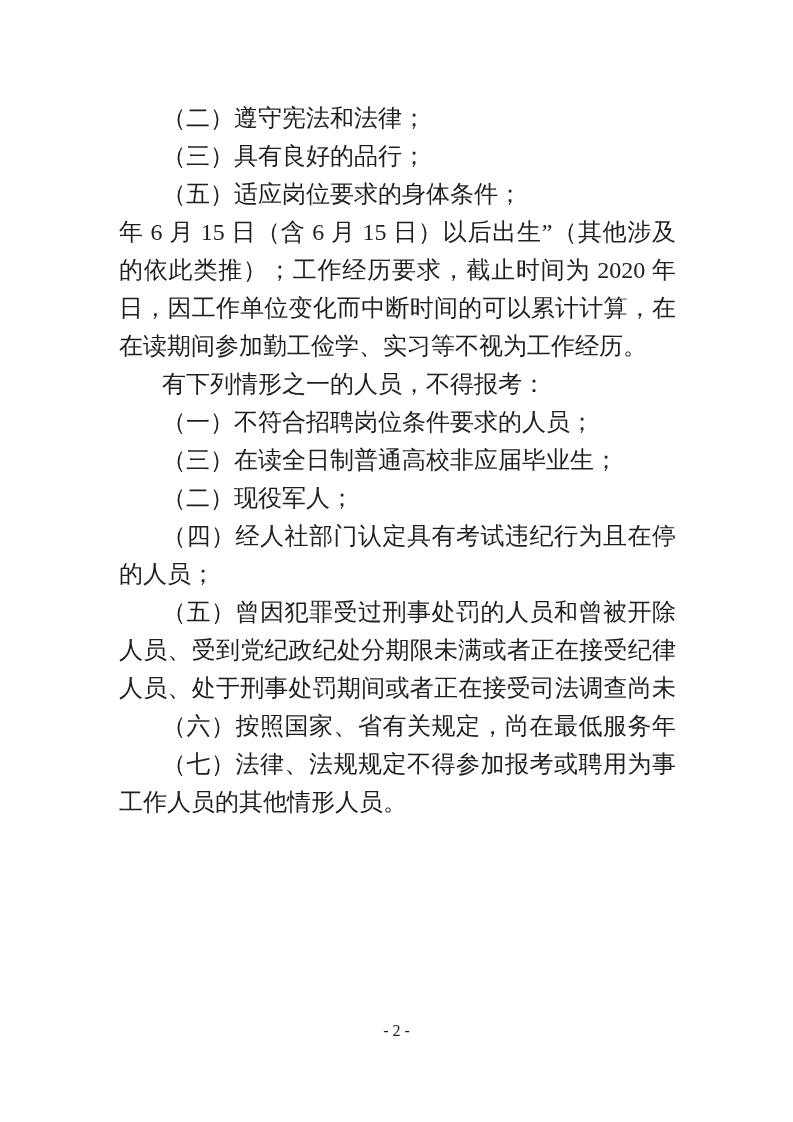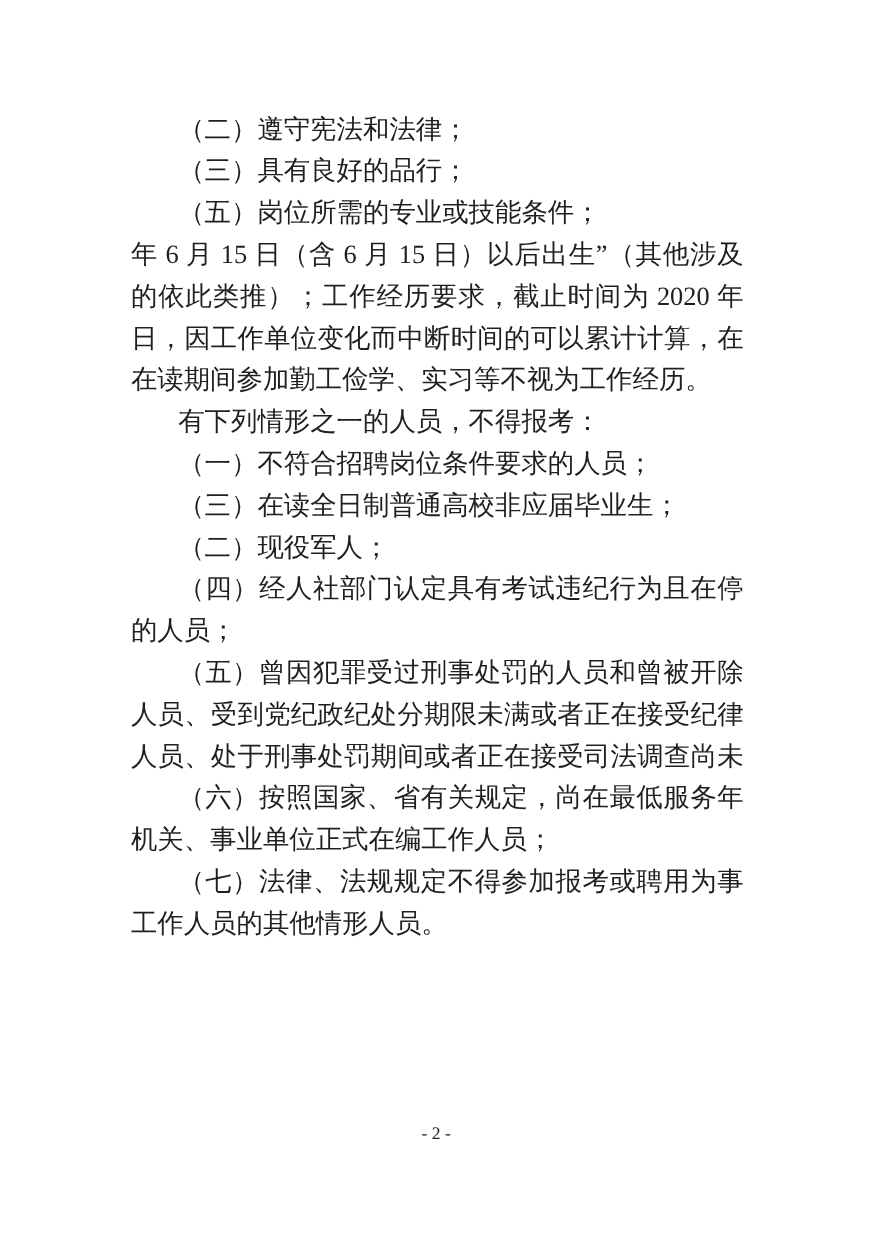--- a/index.html
+++ b/index.html
@@ -57,38 +57,37 @@
 </style>
 </head>
 <body>
 
 <div class="page">
 
   <div class="doc">
 
     <div class="line indent">（二）遵守宪法和法律；</div>
     <div class="line indent">（三）具有良好的品行；</div>
-    <div class="line indent">（五）岗位所需的专业或技能条件；</div>
+    <div class="line indent">（五）适应岗位要求的身体条件；</div>
 
     <div class="line fill">年 6 月 15 日（含 6 月 15 日）以后出生”（其他涉及年龄计算</div>
     <div class="line fill">的依此类推）；工作经历要求，截止时间为 2020 年 6 月 30</div>
     <div class="line fill">日，因工作单位变化而中断时间的可以累计计算，在校学生</div>
     <div class="line">在读期间参加勤工俭学、实习等不视为工作经历。</div>
 
     <div class="line indent">有下列情形之一的人员，不得报考：</div>
 
     <div class="line indent">（一）不符合招聘岗位条件要求的人员；</div>
     <div class="line indent">（三）在读全日制普通高校非应届毕业生；</div>
     <div class="line indent">（二）现役军人；</div>
     <div class="line indent fill">（四）经人社部门认定具有考试违纪行为且在停考期内</div>
     <div class="line">的人员；</div>
     <div class="line indent fill">（五）曾因犯罪受过刑事处罚的人员和曾被开除公职的</div>
     <div class="line fill">人员、受到党纪政纪处分期限未满或者正在接受纪律审查的</div>
     <div class="line fill">人员、处于刑事处罚期间或者正在接受司法调查尚未做出结</div>
     <div class="line indent fill">（六）按照国家、省有关规定，尚在最低服务年限内的</div>
-    <div class="line">机关、事业单位正式在编工作人员；</div>
     <div class="line indent fill">（七）法律、法规规定不得参加报考或聘用为事业单位</div>
     <div class="line">工作人员的其他情形人员。</div>
   </div>
 
   <div class="footer">- 2 -</div>
 
 </div>
 
 </body></html>

